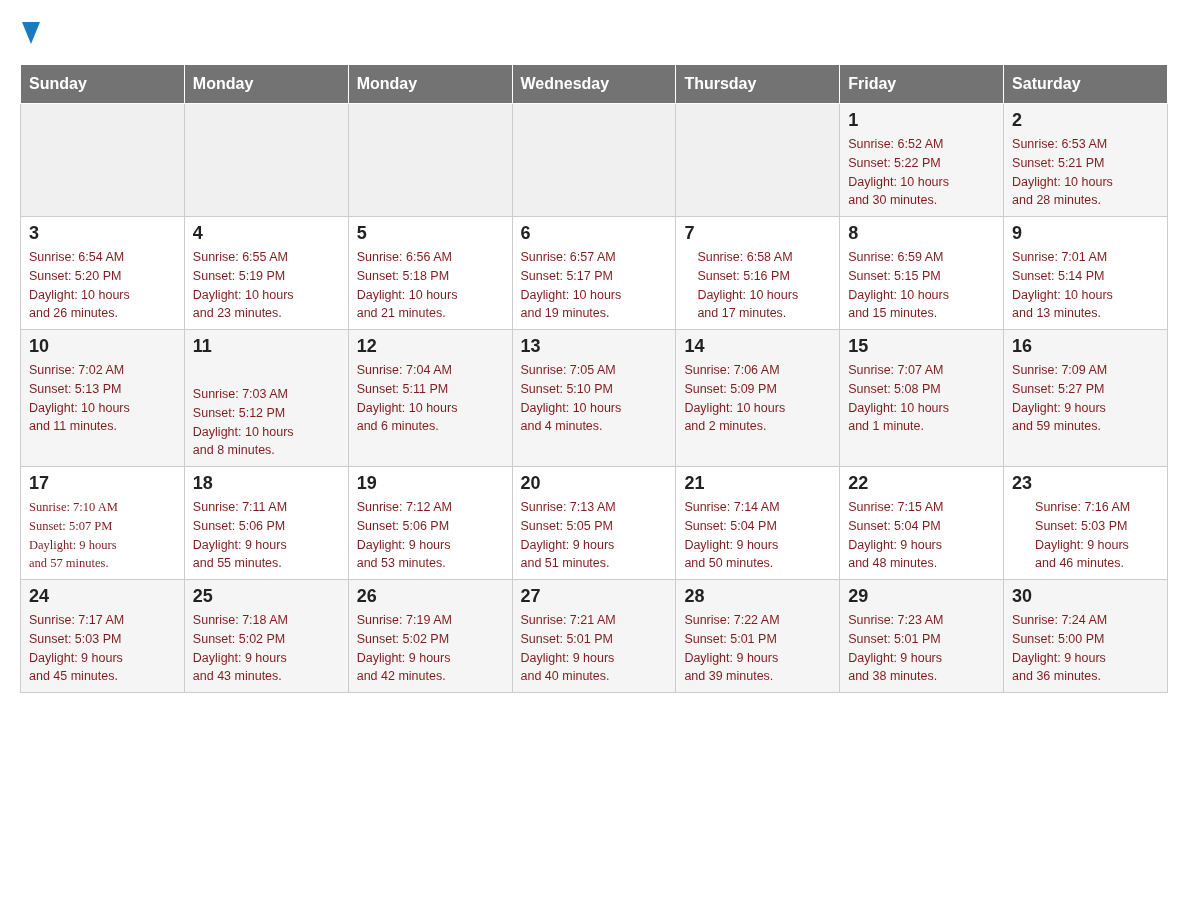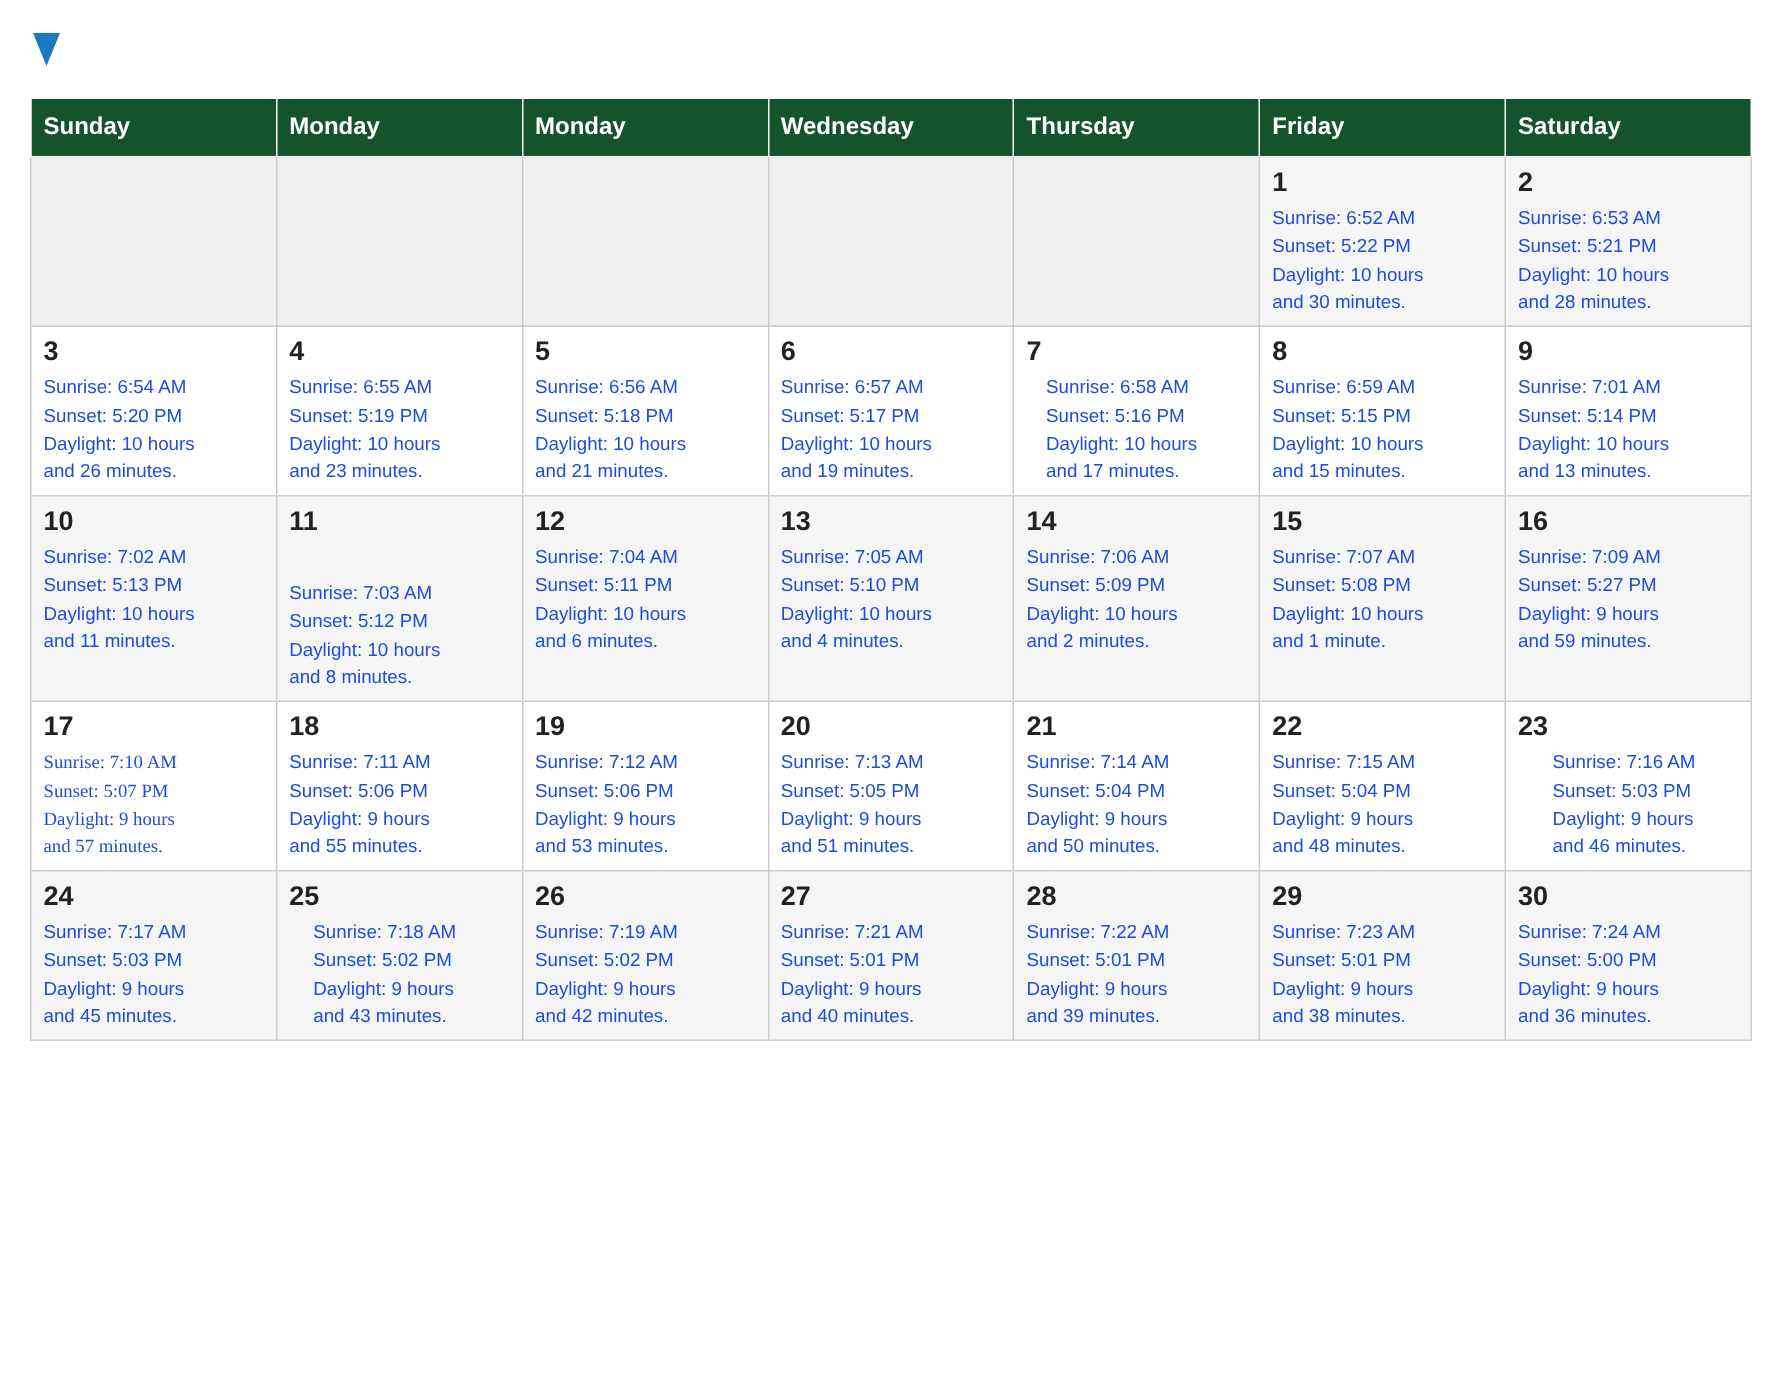--- a/index.html
+++ b/index.html
@@ -28,21 +28,21 @@
     .subtitle {
       font-size: 22px;
       color: #555;
       margin-top: 4px;
     }
     .calendar {
       width: 100%;
       border-collapse: collapse;
     }
     .calendar thead tr th {
-      background: #14532d;
+      background: #737373;
       color: #fff;
       font-size: 16px;
       font-weight: bold;
       padding: 10px 8px;
       text-align: left;
       border: 1px solid #fff;
     }
     .calendar tbody tr td {
       vertical-align: top;
       padding: 6px 8px;
@@ -55,21 +55,21 @@
     .day-number {
       font-size: 18px;
       font-weight: bold;
       color: #222;
       display: block;
       margin-bottom: 4px;
     }
     .day-info {
       font-size: 12.5px;
       line-height: 1.5;
-      color: #1d4ed8;
+      color: #7f1d1d;
     }
     .empty-cell {
       background: #f9f9f9;
     }
     tbody tr:nth-child(odd) td {
       background: #f5f5f5;
     }
     tbody tr:nth-child(even) td {
       background: #ffffff;
     }
@@ -309,21 +309,21 @@
       <tr>
         <td>
           <span class="day-number">24</span>
           <div class="day-info" style="white-space: pre-line;">Sunrise: 7:17 AM
 Sunset: 5:03 PM
 Daylight: 9 hours
 and 45 minutes.</div>
         </td>
         <td>
           <span class="day-number">25</span>
-          <div class="day-info" style="white-space: pre-line; margin-left: 16px;">Sunrise: 7:18 AM
+          <div class="day-info" style="white-space: pre-line;">Sunrise: 7:18 AM
 Sunset: 5:02 PM
 Daylight: 9 hours
 and 43 minutes.</div>
         </td>
         <td>
           <span class="day-number">26</span>
           <div class="day-info" style="white-space: pre-line;">Sunrise: 7:19 AM
 Sunset: 5:02 PM
 Daylight: 9 hours
 and 42 minutes.</div>

